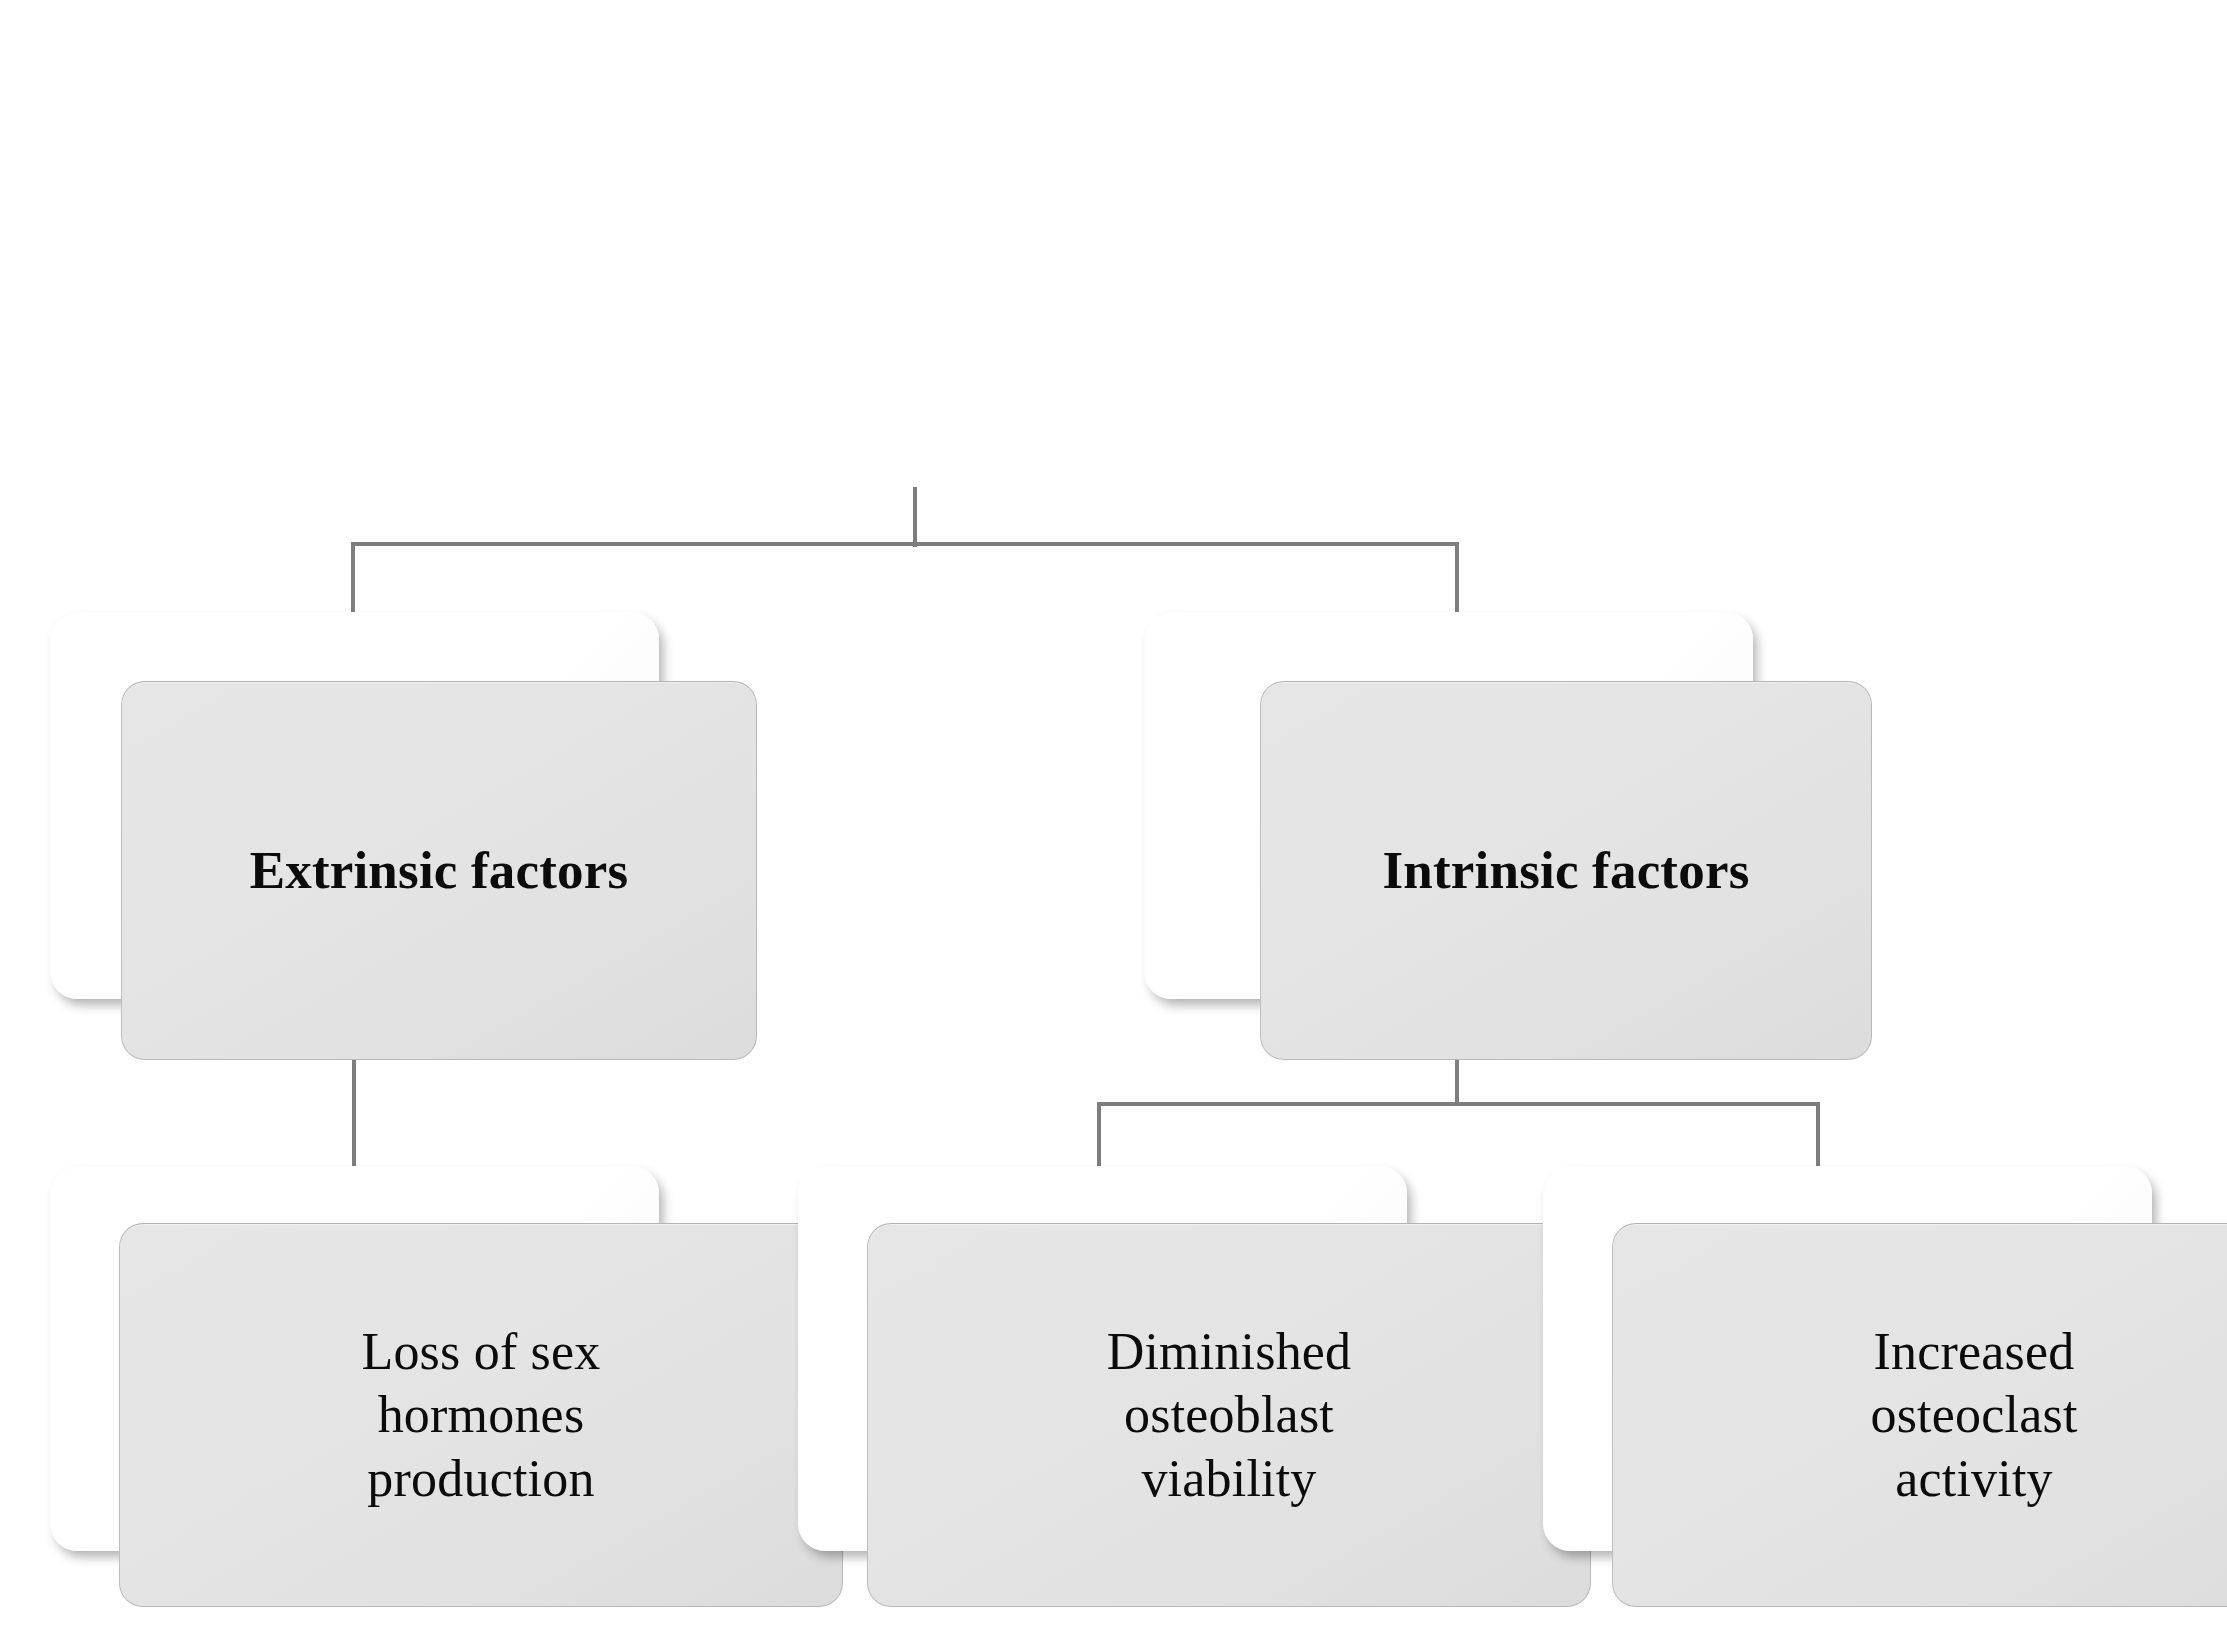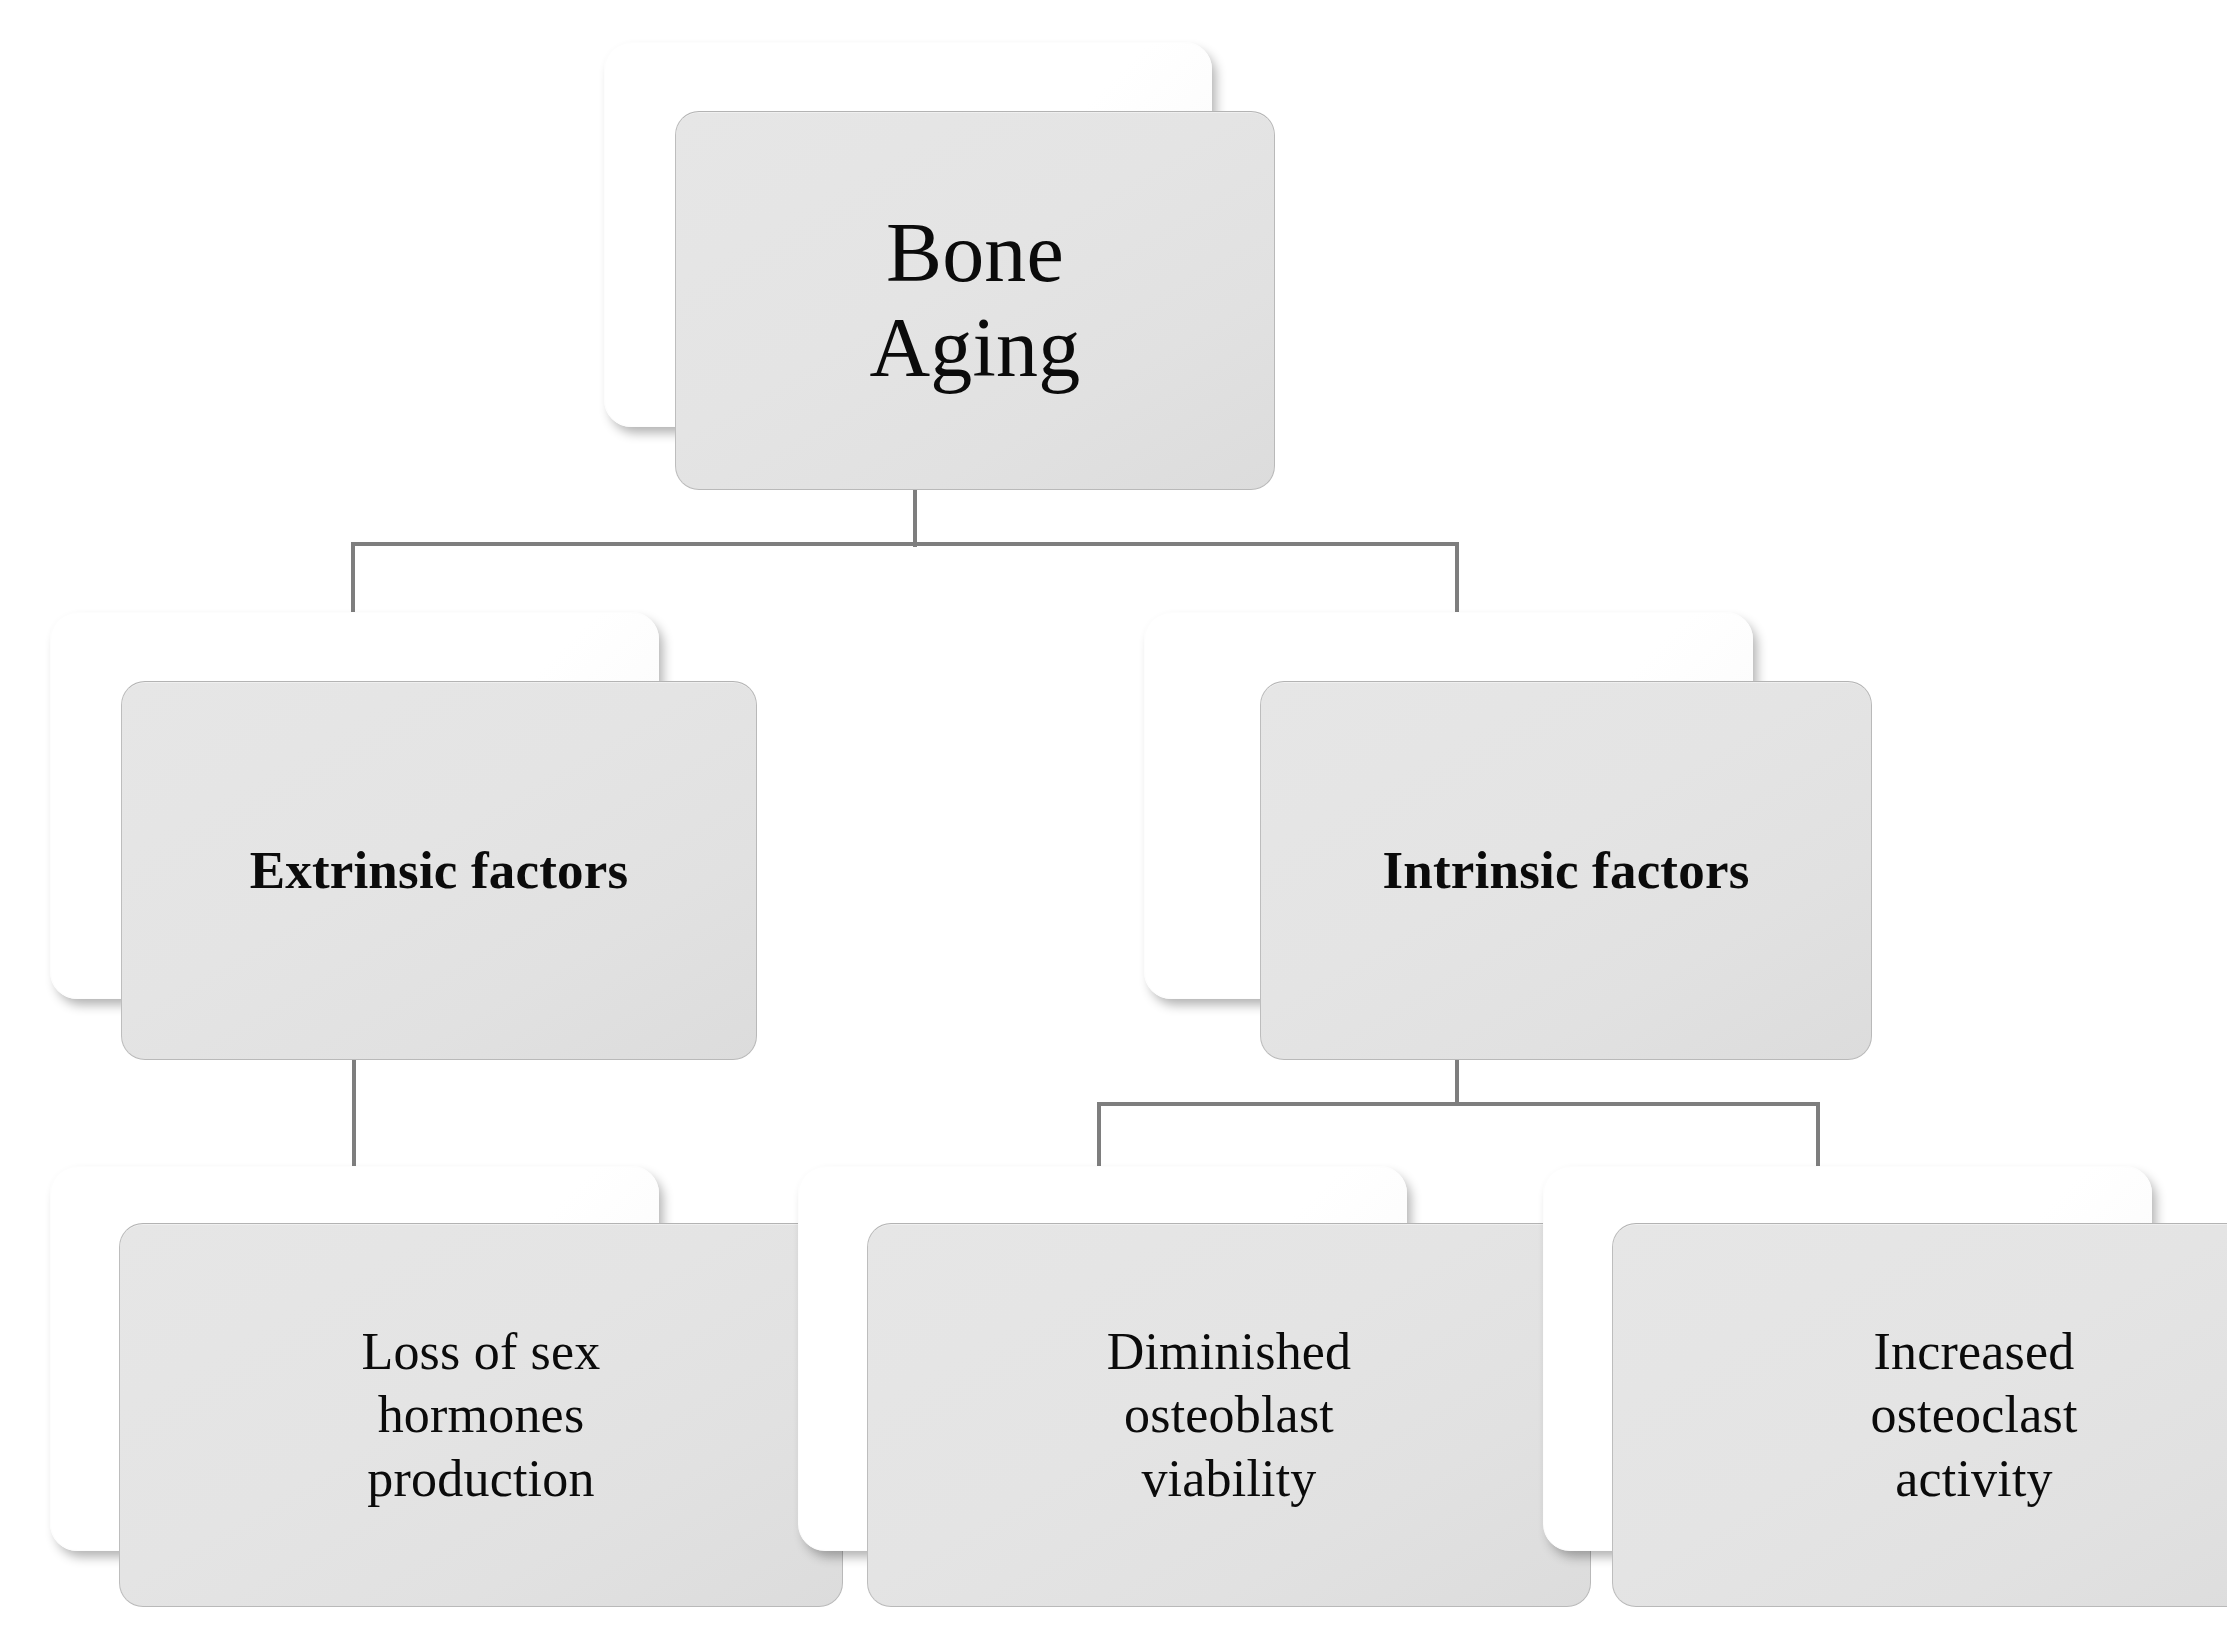--- a/index.html
+++ b/index.html
@@ -84,27 +84,20 @@
   <div class="conn v" style="left:351px;  top:542px; height:73px;"></div>
   <div class="conn v" style="left:1455px; top:542px; height:73px;"></div>
 
   <div class="conn v" style="left:352px; top:1057px; height:113px;"></div>
 
   <div class="conn v" style="left:1455px; top:1057px; height:48px;"></div>
   <div class="conn h" style="left:1097px; top:1102px; width:723px;"></div>
   <div class="conn v" style="left:1097px; top:1102px; height:69px;"></div>
   <div class="conn v" style="left:1816px; top:1102px; height:69px;"></div>
 
-  <div class="node" id="node-root">
-    <div class="card-back"></div>
-    <div class="card-front">
-      <div class="card-label">Bone
-Aging</div>
-    </div>
-  </div>
 
   <div class="node" id="node-extrinsic">
     <div class="card-back"></div>
     <div class="card-front">
       <div class="card-label">Extrinsic factors</div>
     </div>
   </div>
 
   <div class="node" id="node-intrinsic">
     <div class="card-back"></div>

